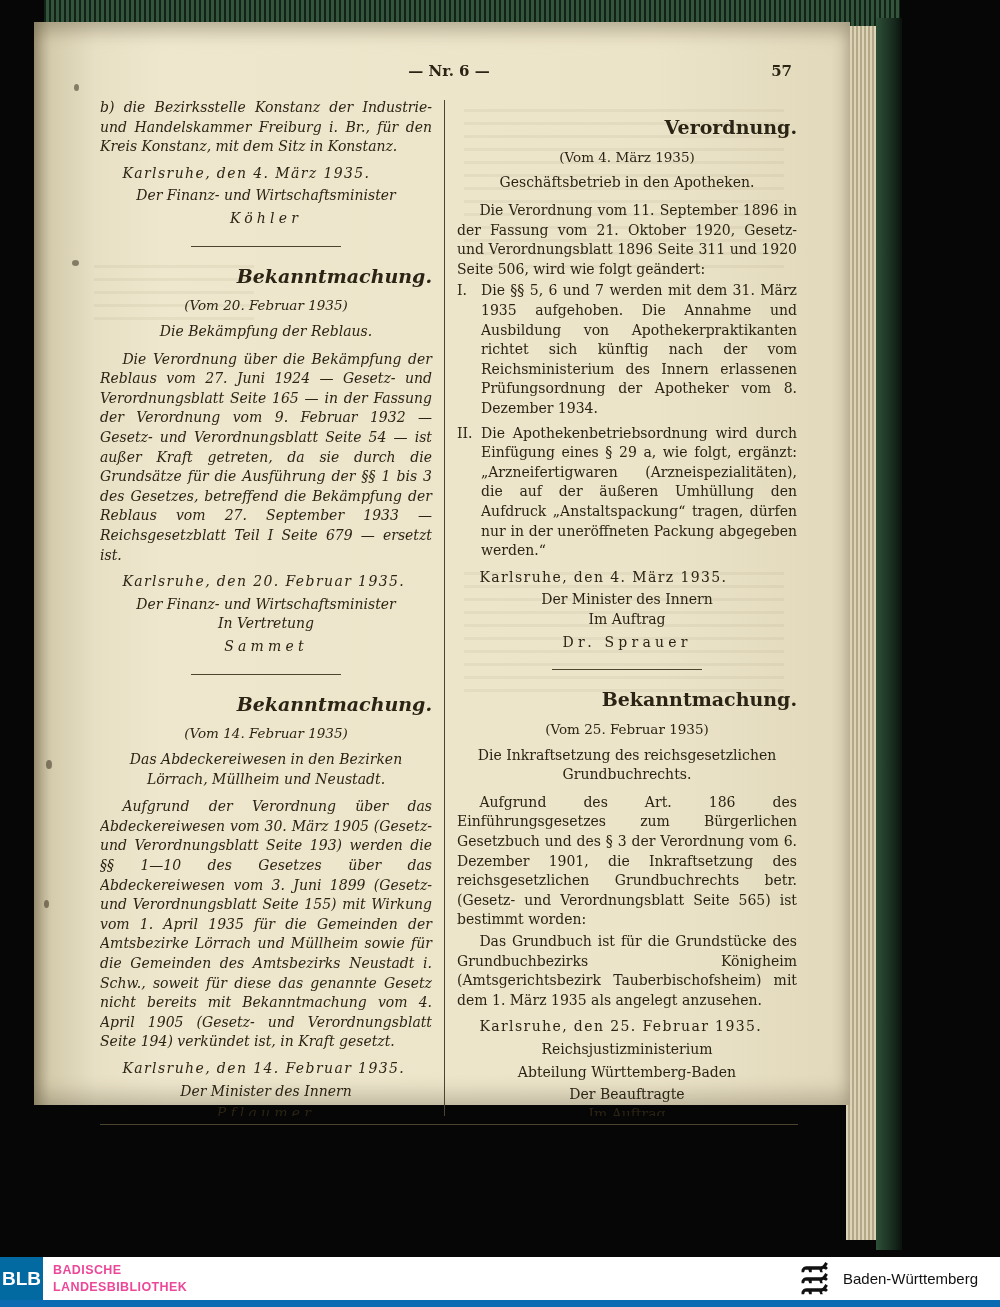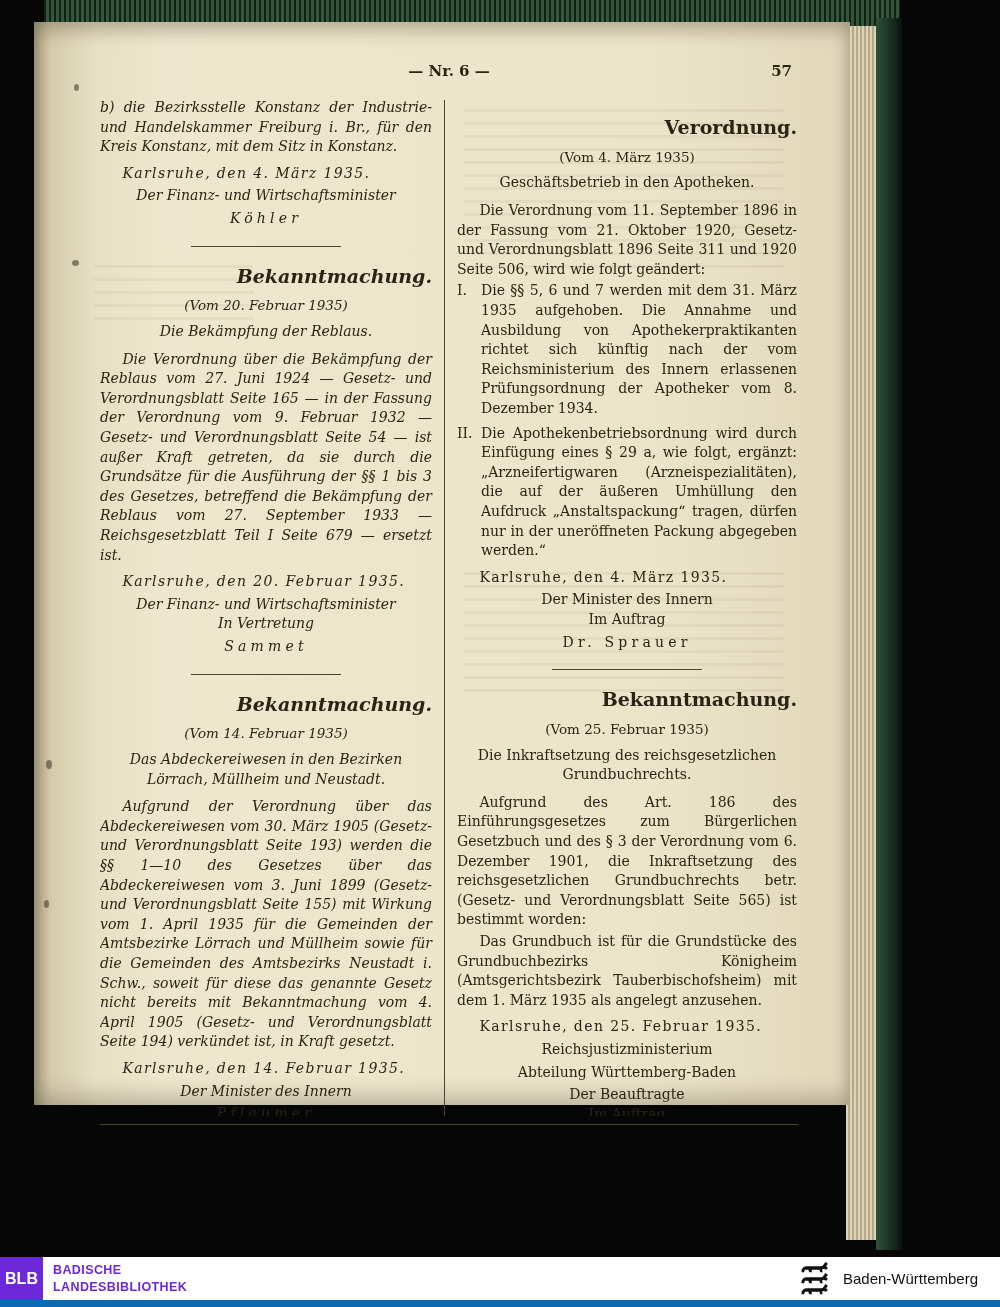--- a/index.html
+++ b/index.html
@@ -47,23 +47,23 @@
   .list-label{width:24px;flex:none;}
   .list-text{flex:1;text-align:justify;}
 
   .imprint-rule{border:0;border-top:1px solid #4d4430;margin:8px 0 0;}
   .imprint{text-align:center;font-size:13.5px;font-weight:bold;margin-top:9px;}
 
   
   .footer{position:absolute;left:0;bottom:0;width:1000px;height:50px;background:#ffffff;
     display:flex;align-items:center;box-sizing:border-box;border-bottom:7px solid #0a6ab2;
     font-family:"Liberation Sans",sans-serif;}
-  .blb-logo{width:43px;height:43px;background:#6d28d9;color:#fff;font-weight:bold;font-size:16px;
+  .blb-logo{width:43px;height:43px;background:#0369a1;color:#fff;font-weight:bold;font-size:19px;
     display:flex;align-items:center;justify-content:center;flex:none;}
-  .lib-name{margin-left:10px;font-weight:bold;font-size:12.5px;color:#6d28d9;line-height:1.35;letter-spacing:.4px;}
+  .lib-name{margin-left:10px;font-weight:bold;font-size:12.5px;color:#ec4899;line-height:1.35;letter-spacing:.4px;}
   .footer-right{margin-left:auto;margin-right:22px;display:flex;align-items:center;gap:10px;font-size:15px;color:#111;}
   .coa{display:block;}
 </style>
 </head>
 <body>
 
 <div class="scene">
 
   <div class="binding-top"></div>
   <div class="page-edges"></div>

